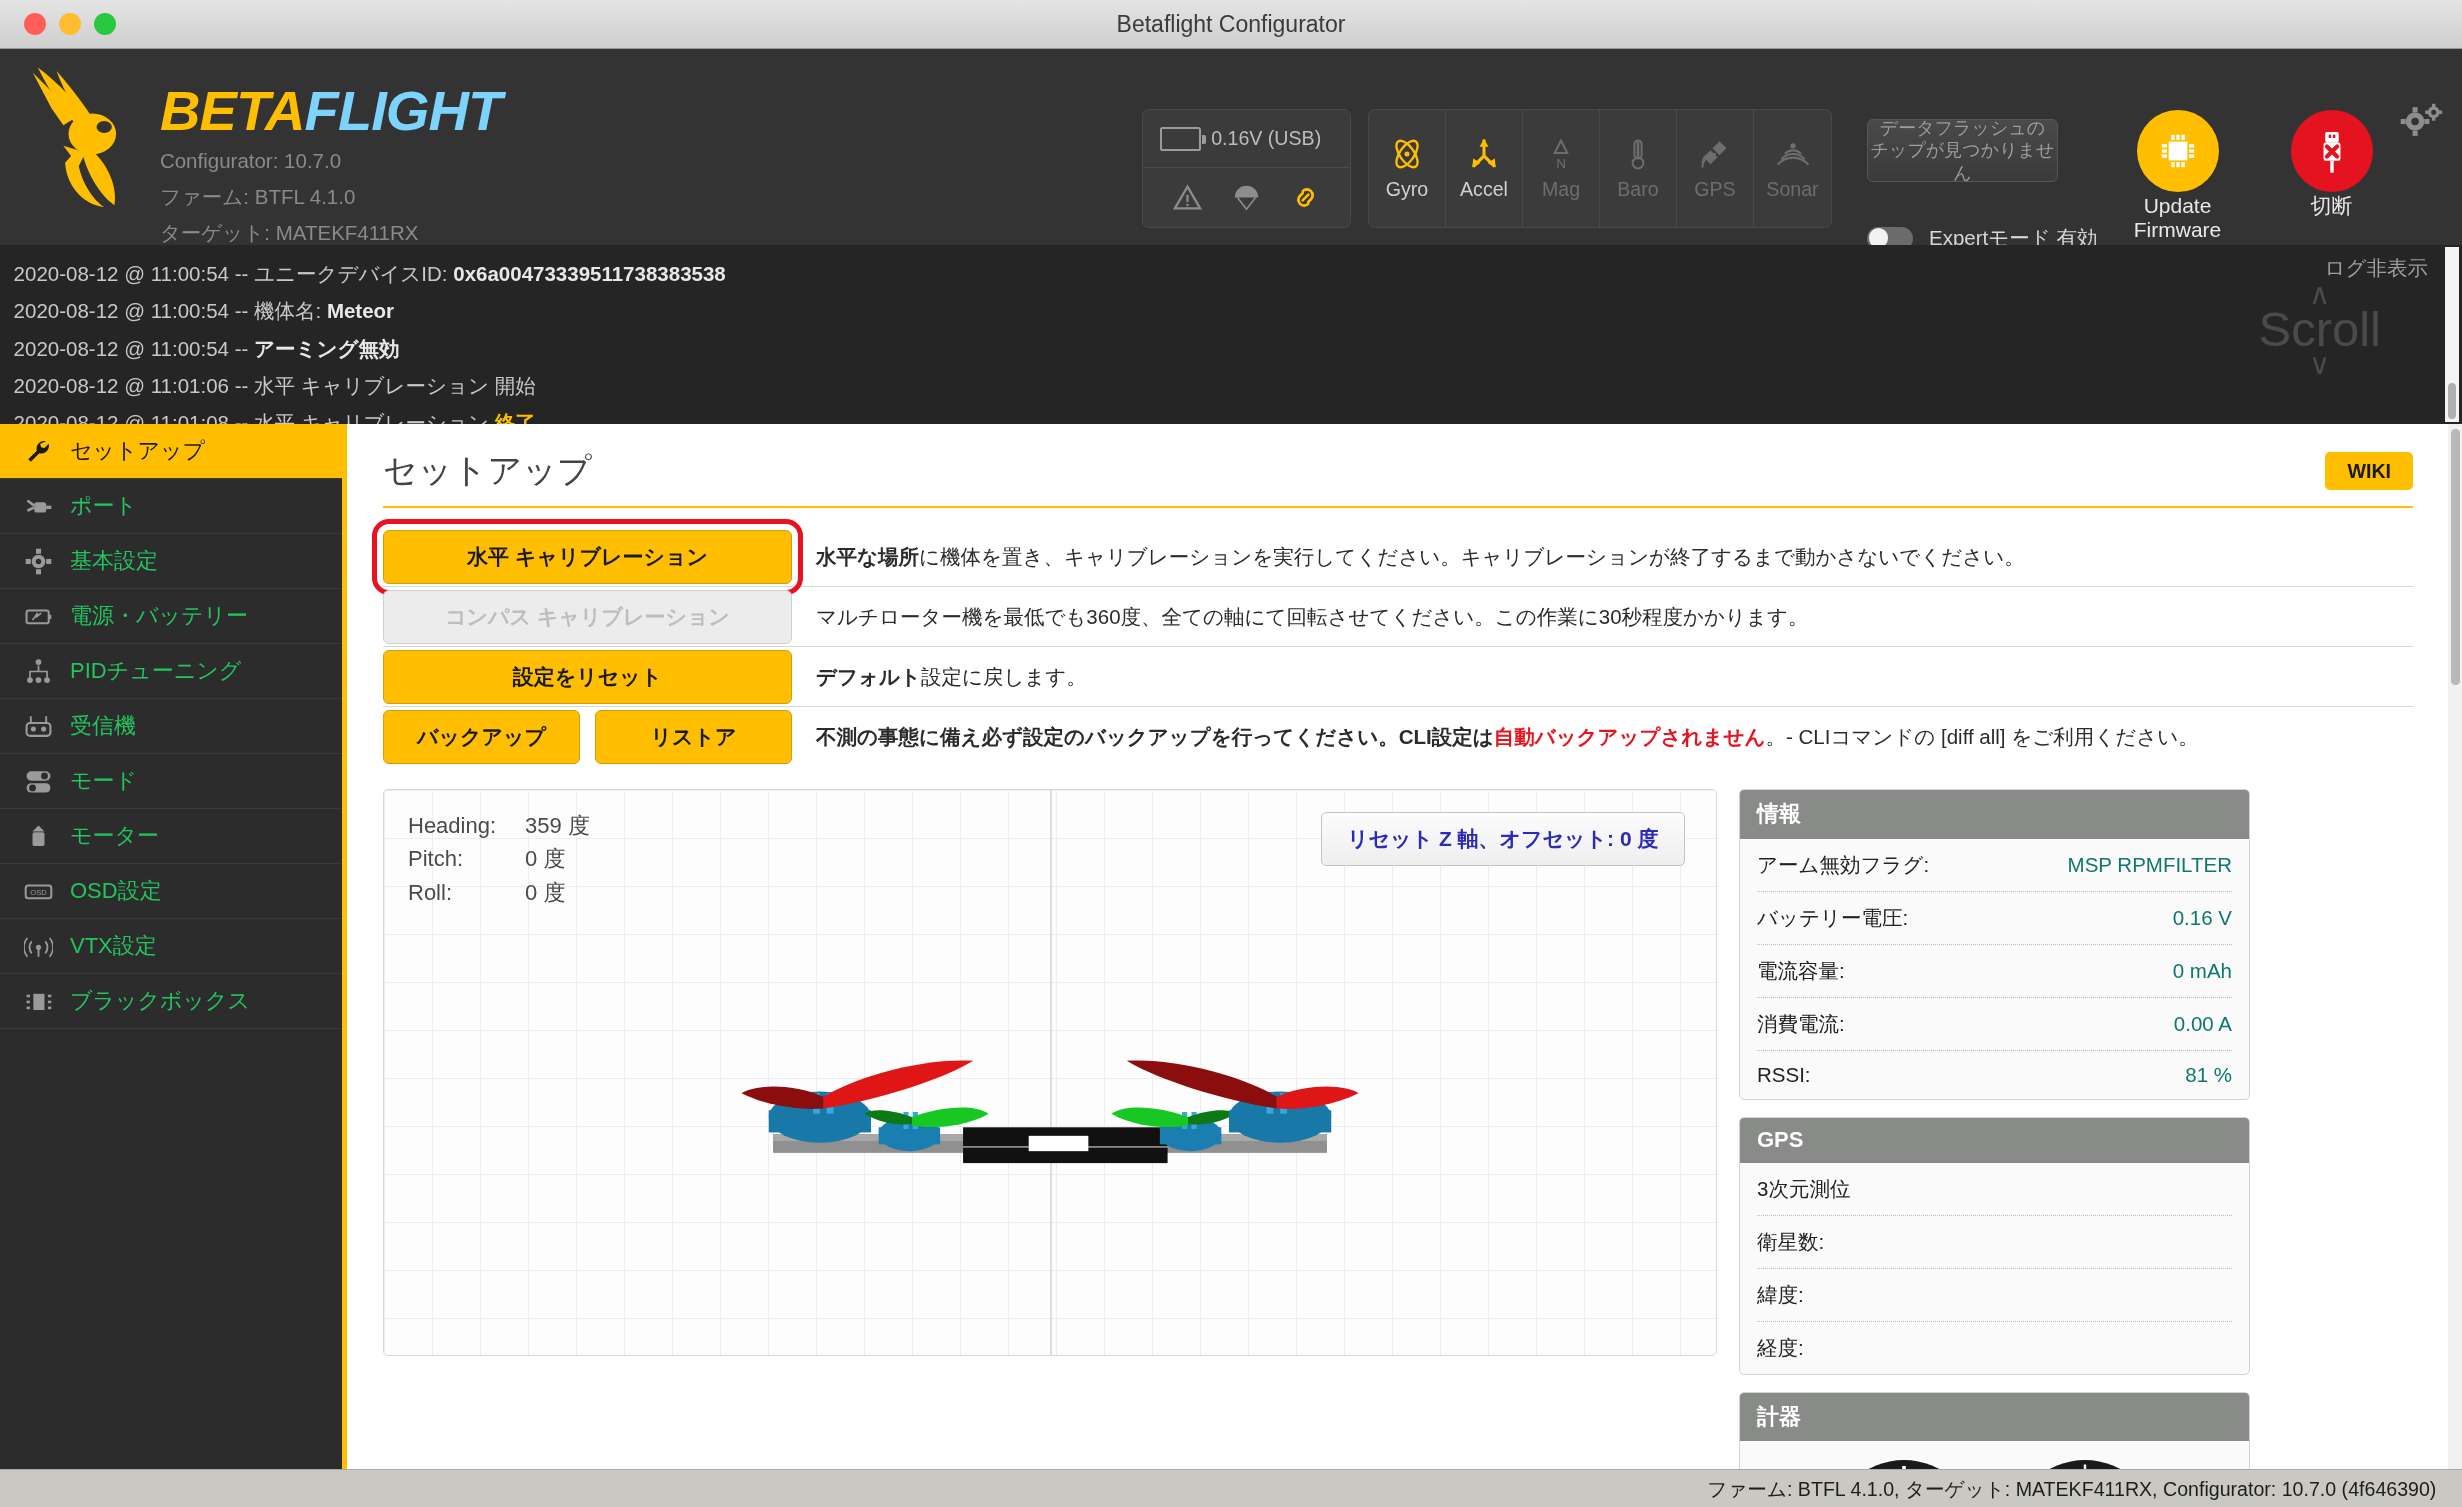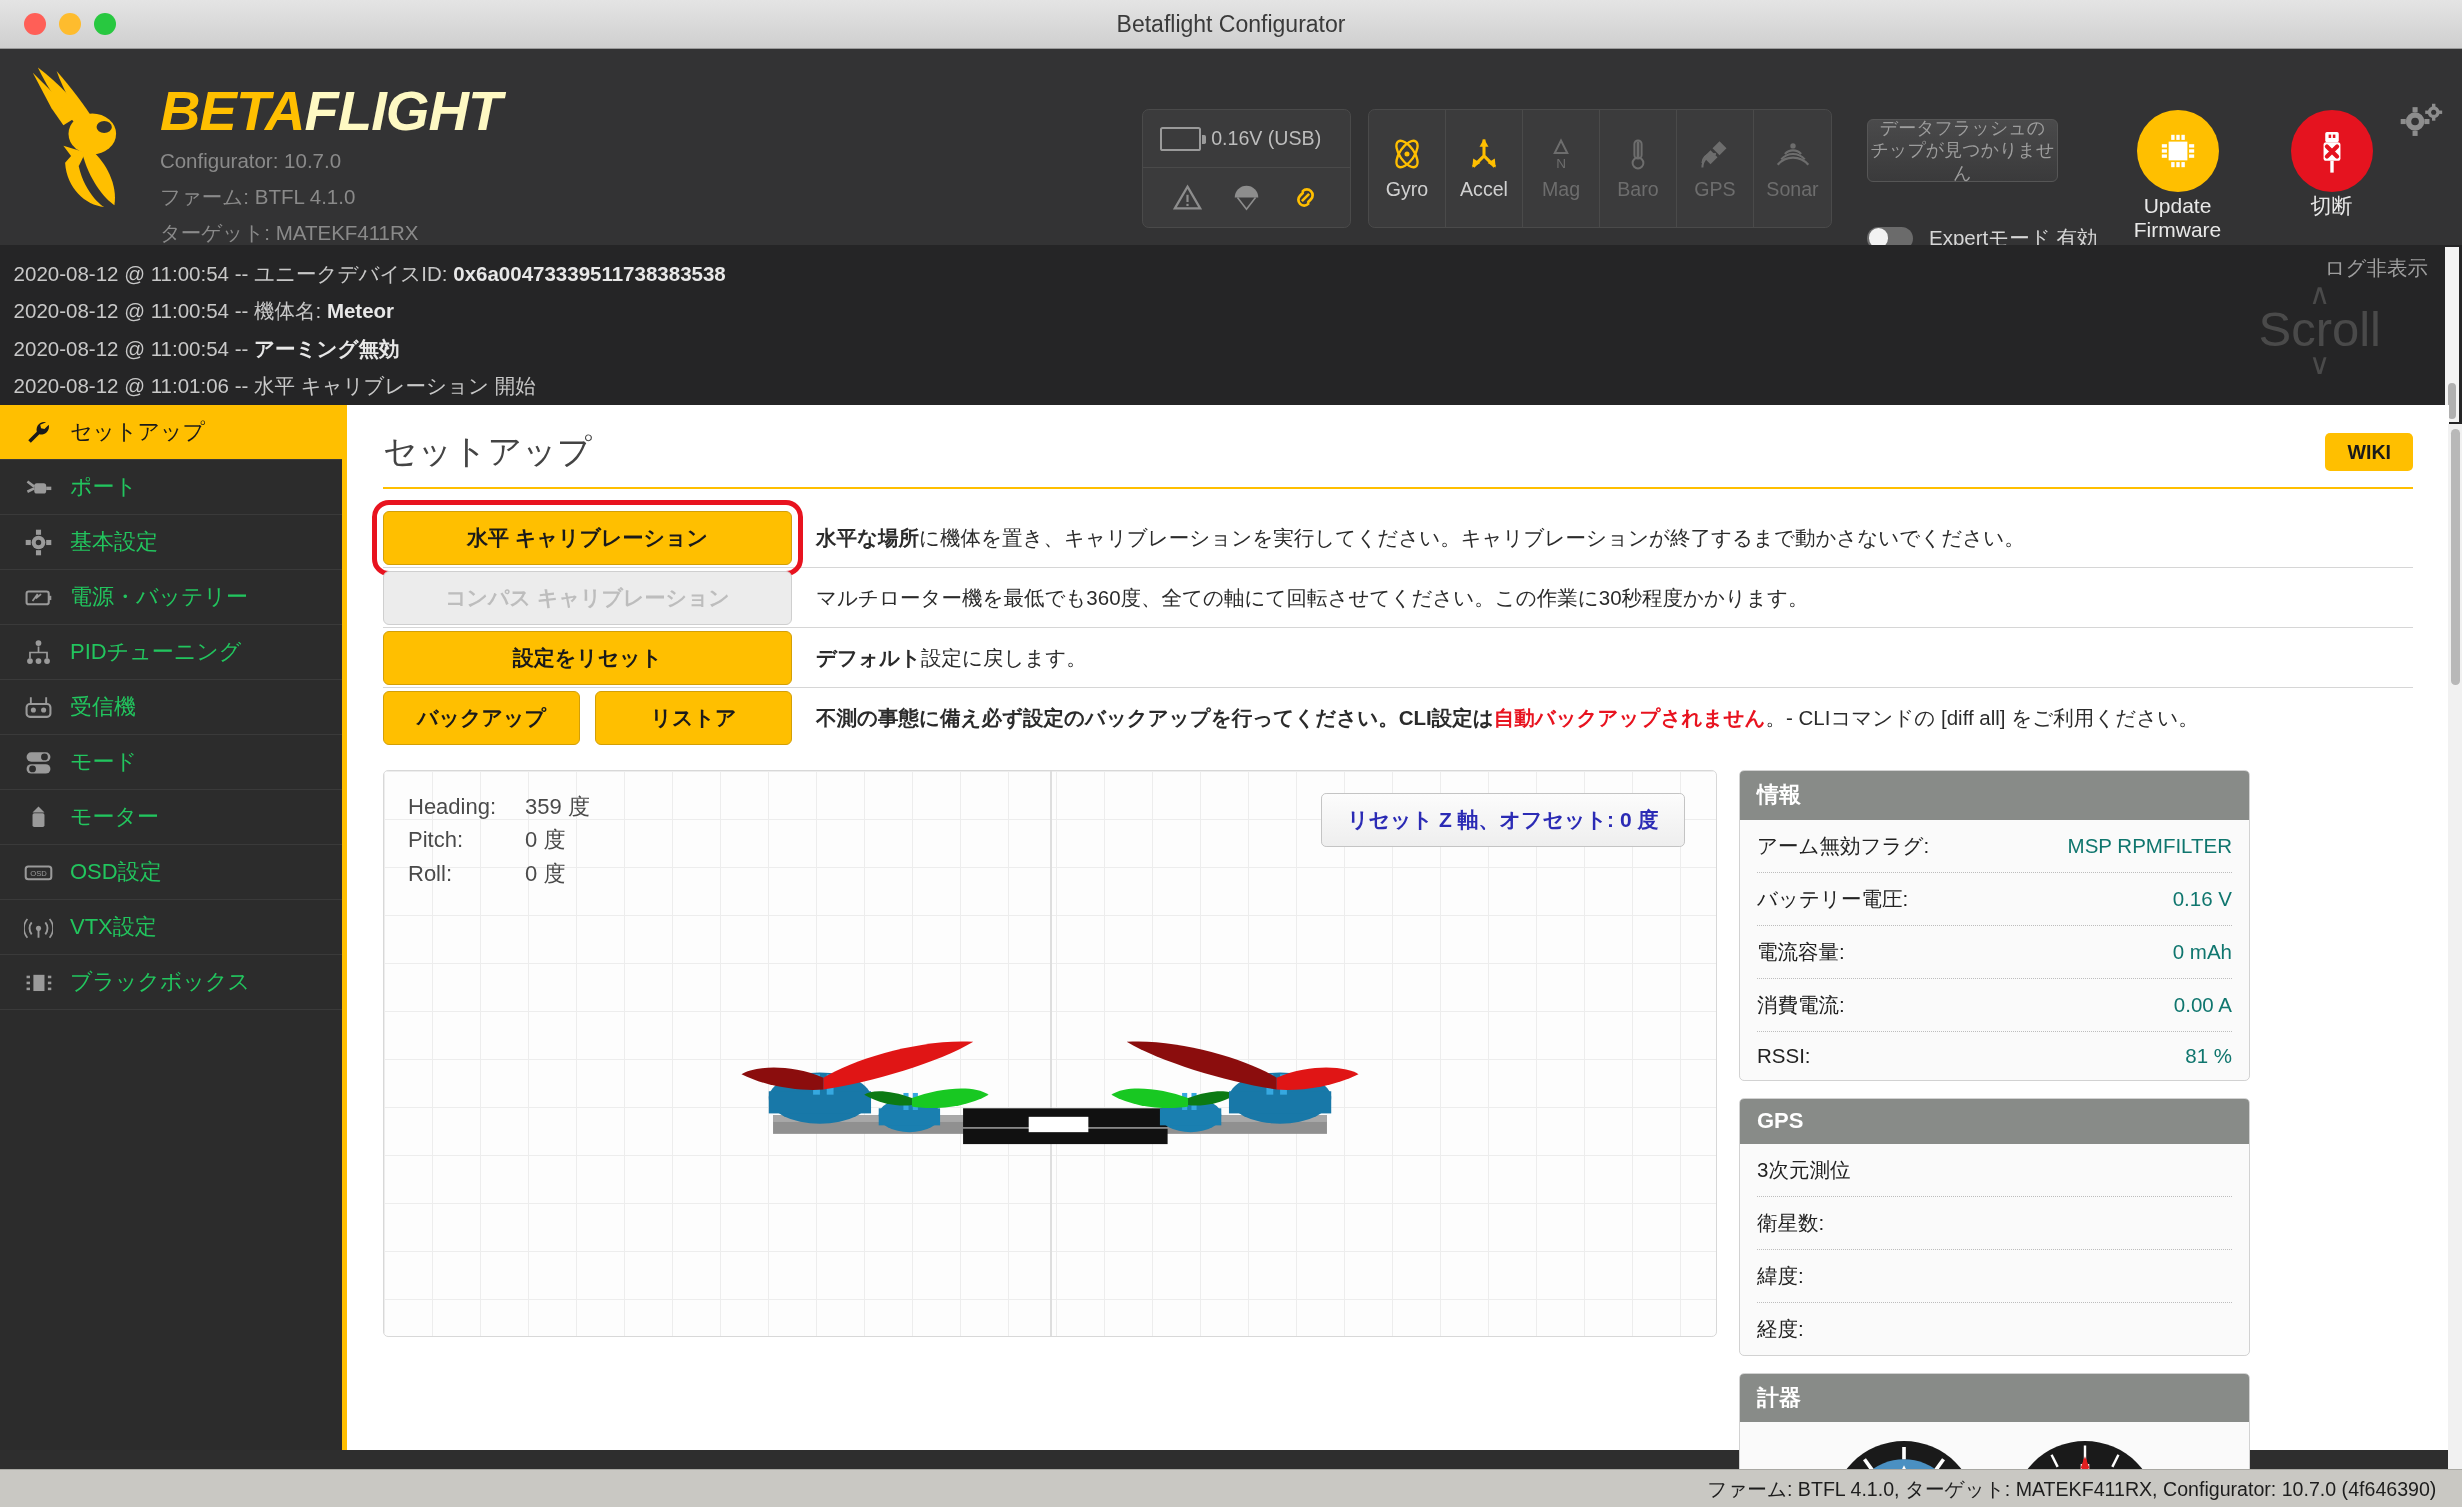--- a/index.html
+++ b/index.html
@@ -27,21 +27,21 @@
   
   .header {
     position: absolute; top: 49px; left: 0; width: 2462px; height: 196px;
     background: #333334;
   }
   .brand { position: absolute; left: 25.6px; top: 15.3px; display: flex; align-items: flex-start; }
   .bee { width: 119px; height: 149px; }
   .brandtext { margin-left: 15.3px; padding-top: 19px; }
   .logo-word { font-size: 56px; font-weight: bold; font-style: italic; letter-spacing: -0.9px; line-height: 1; }
   .logo-beta { color: #ffbf00; }
-  .logo-flight { color: #fef9c3; }
+  .logo-flight { color: #7dd3fc; }
   .verline { color: #8a8a8a; font-size: 20.5px; line-height: 1.42; margin-top: 6.8px; }
 
   
   .battbox {
     position: absolute; left: 1142px; top: 60px; width: 209px; height: 119px;
     background: #3b3b3c; border: 0.9px solid #4a4a4a; border-radius: 6.8px;
     display: flex; flex-direction: column;
   }
   .batt-top { height: 58px; display: flex; align-items: center; padding-left: 17px; gap: 10.2px; border-bottom: 0.9px solid #4a4a4a;}
   .batt-icon { width: 41px; height: 24px; border: 2.6px solid #9a9a9a; border-radius: 2.6px; position: relative; }
@@ -91,21 +91,21 @@
   .logline b { color: #e8e8e8; }
   .logline .hot { color: #ffbf00; font-weight: bold; }
   .hidelog { position: absolute; right: 34px; top: 8.5px; color: #9e9e9e; font-size: 20.5px; }
   .scrollhint { position: absolute; right: 81px; top: 38px; text-align: center; color: #4a4a4a; }
   .scrollhint .word { font-size: 49px; line-height: .95; }
   .chev { font-size: 29px; line-height: .8; }
   .logscroll { position: absolute; right: 3.4px; top: 247px; width: 13.6px; height: 175px; background: #f3f3f3; }
   .logscroll i { position: absolute; left: 2.6px; bottom: 3.4px; width: 8.5px; height: 36px; background: #b0b0b0; border-radius: 4.3px; display:block;}
 
   
-  .body { position: absolute; top: 405px; left: 0; width: 2248px; height: 1045px; border-radius: 16px; }
+  .body { position: absolute; top: 424px; left: 0; width: 2248px; height: 1045px; border-radius: 16px; }
 
   .sidebar { position: absolute; left: 0; top: 0; width: 347px; height: 1045px; background: #2c2c2c; border-right: 5.1px solid #ffbf00; }
   .nav { display: flex; align-items: center; height: 55px; padding-left: 24px; gap: 17px; border-bottom: 0.9px solid #3a3a3a; }
   .nav.active { background: #ffbf00; }
   .nav .txt { font-size: 22px; color: #22c55e; white-space: nowrap; }
   .nav.active .txt { color: #1a1a1a; }
   .nav svg { width: 29px; height: 29px; flex: none; }
 
   .content { position: absolute; left: 347px; top: 0; width: 2102px; height: 1045px; background: #ffffff; padding: 24px 36px 0 36px; }
   .page-head { display: flex; align-items: center; justify-content: space-between; border-bottom: 2.6px solid #ffbf00; padding-bottom: 12px; }

